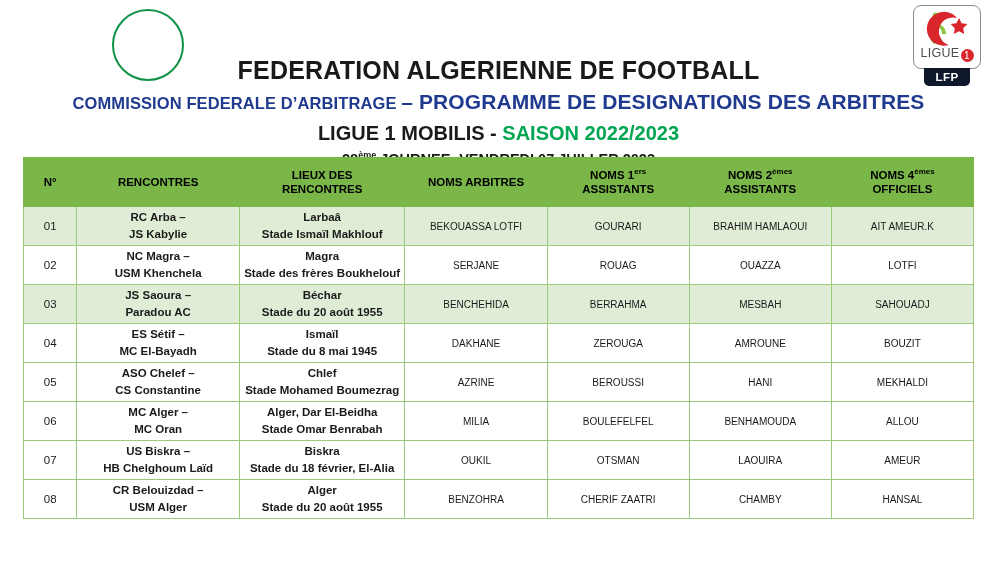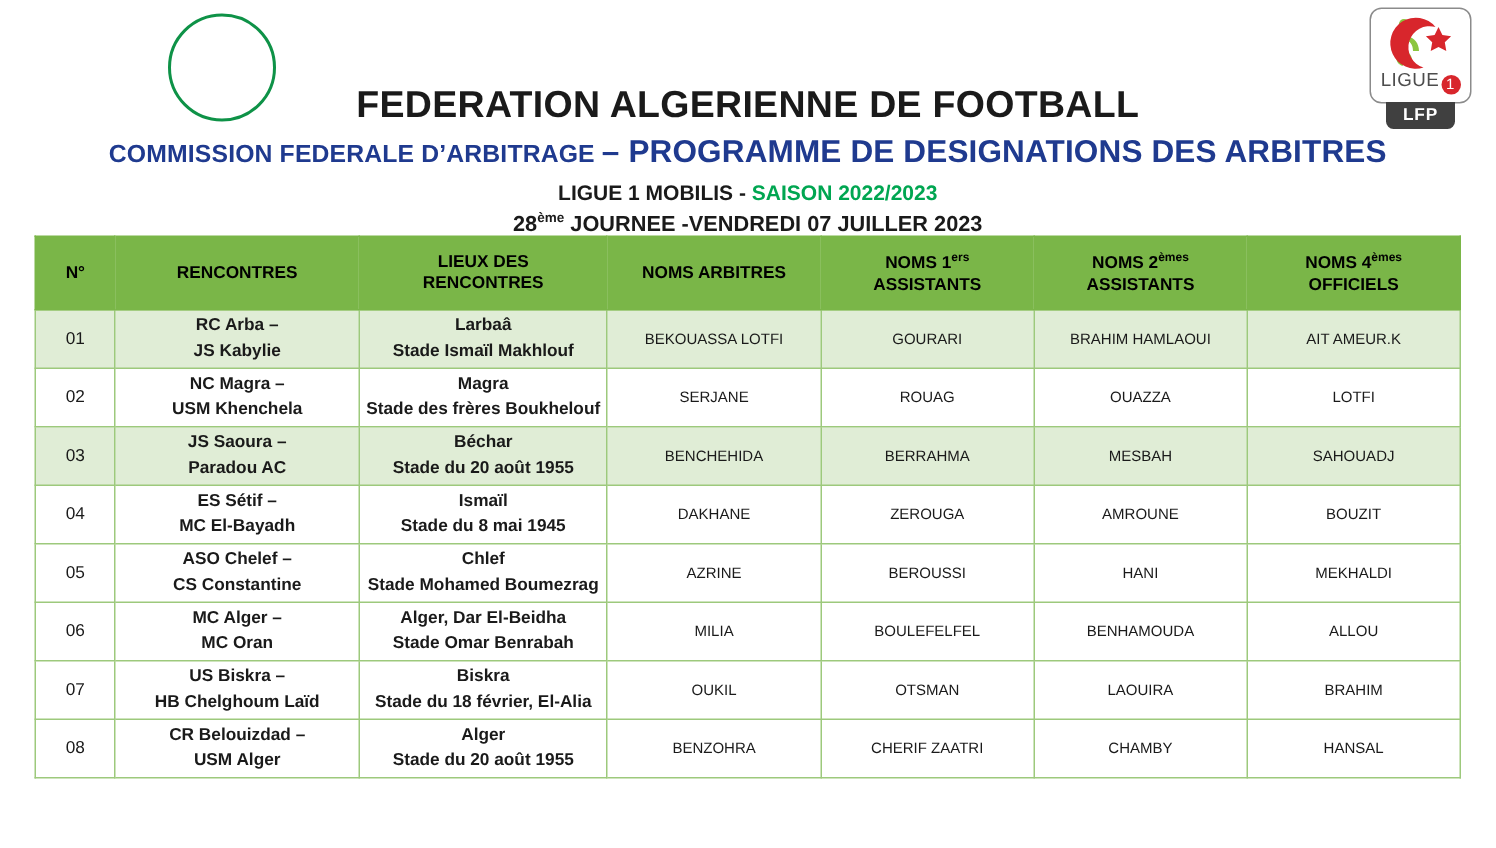--- a/index.html
+++ b/index.html
@@ -52,21 +52,21 @@
     font-size: 16.5px;
     font-weight: bold;
     color: #1f3a8f;
     line-height: 1.5;
     letter-spacing: .1px;
   }
   .title-line2 .dash-part {
     font-size: 21px;
   }
   .title-line3 {
-    font-size: 14px;
+    font-size: 20px;
     font-weight: bold;
     color: #1a1a1a;
     line-height: 1.55;
   }
   .title-line3 .season {
     color: #00a651;
   }
   .title-line4 {
     font-size: 14.5px;
     font-weight: bold;
@@ -164,21 +164,21 @@
     border-radius: 8px;
     background: #ffffff;
     box-sizing: border-box;
   }
   .lfp-tab {
     position: absolute;
     left: 11px;
     top: 63px;
     width: 46px;
     height: 18px;
-    background: #404040;
+    background: #0f172a;
     border-radius: 0 0 5px 5px;
     color: #ffffff;
     font-size: 11.5px;
     font-weight: bold;
     text-align: center;
     line-height: 18px;
     letter-spacing: .5px;
   }
   .lfp-word {
     position: absolute;
@@ -409,21 +409,21 @@
             <span class="line2">US Biskra –</span>
             <span class="line2">HB Chelghoum Laïd</span>
           </td>
           <td class="cell-venue cell-pad">
             <span class="line2">Biskra</span>
             <span class="line2">Stade du 18 février, El-Alia</span>
           </td>
           <td class="cell-name cell-pad">OUKIL</td>
           <td class="cell-name cell-pad">OTSMAN</td>
           <td class="cell-name cell-pad">LAOUIRA</td>
-          <td class="cell-name cell-pad">BRAHIM</td>
+          <td class="cell-name cell-pad">AMEUR</td>
         </tr>
         <tr class="plain">
           <td class="cell-no cell-pad">08</td>
           <td class="cell-match cell-pad">
             <span class="line2">CR Belouizdad –</span>
             <span class="line2">USM Alger</span>
           </td>
           <td class="cell-venue cell-pad">
             <span class="line2">Alger</span>
             <span class="line2">Stade du 20 août 1955</span>

